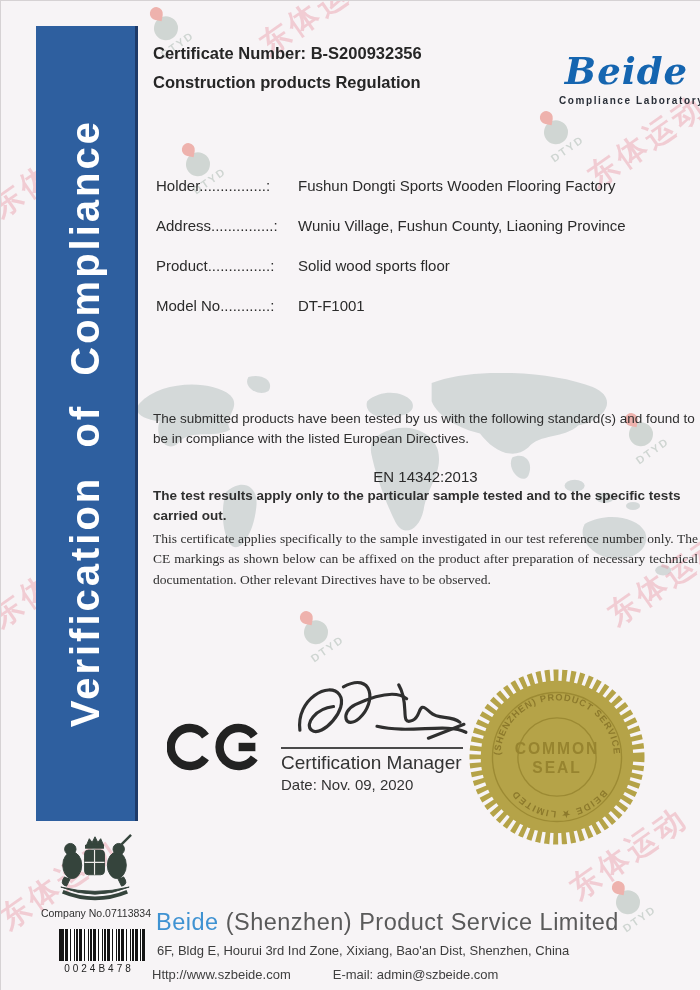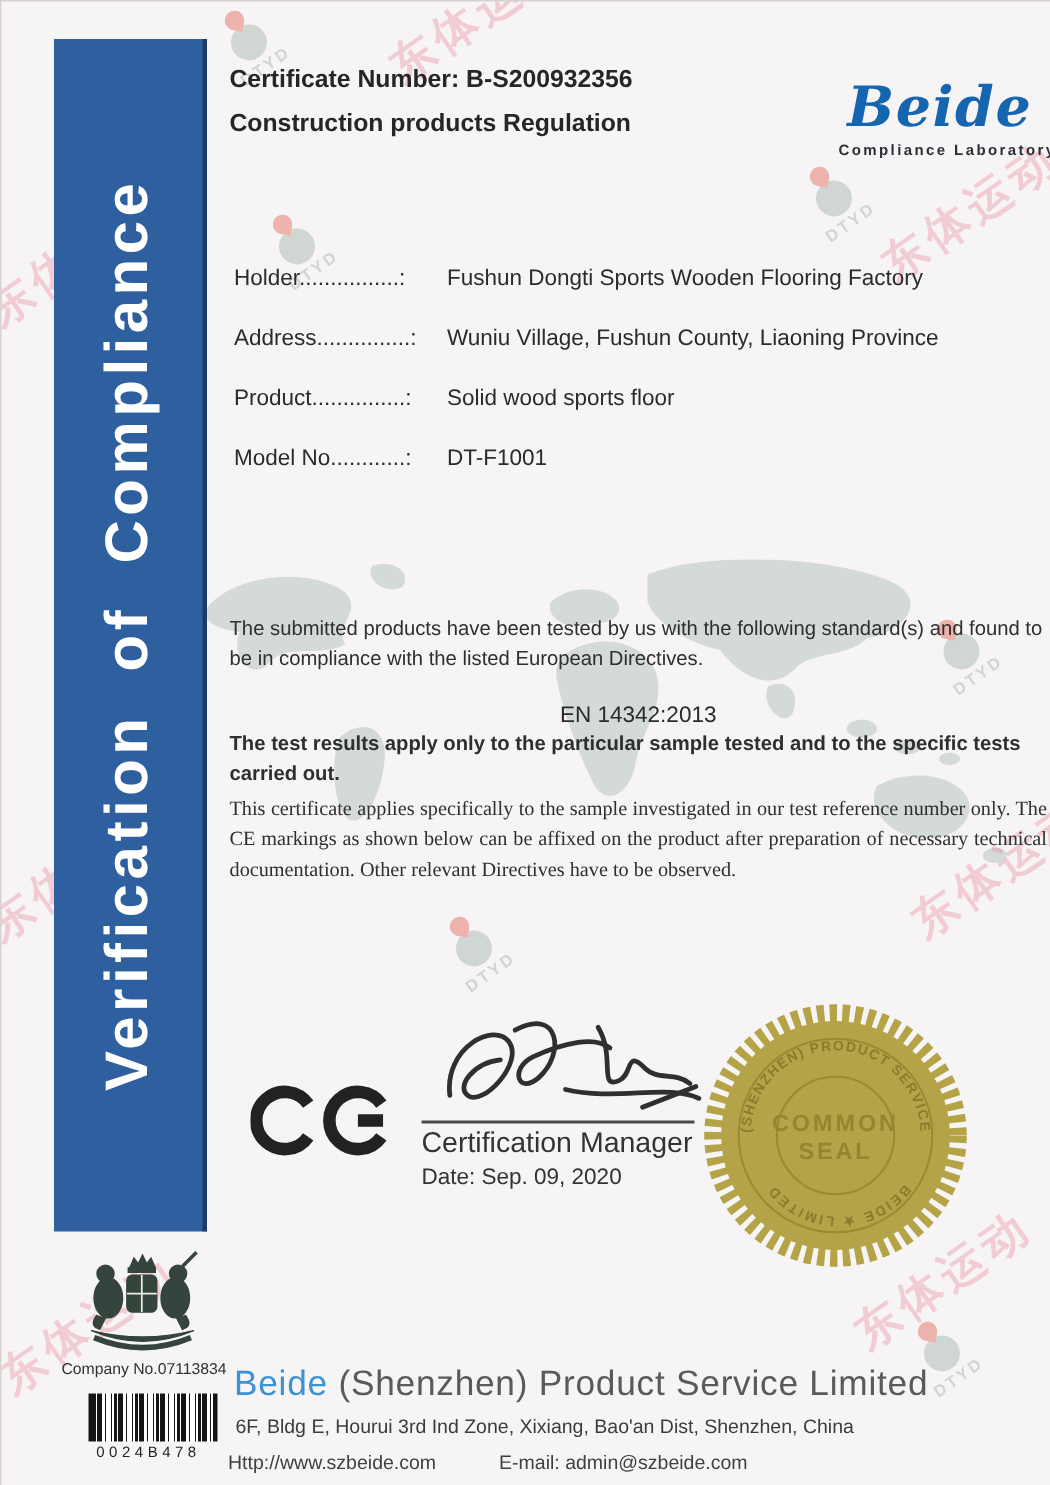--- a/index.html
+++ b/index.html
@@ -201,21 +201,21 @@
       <g stroke="#2f2f2f" stroke-width="3.2" fill="none" stroke-linecap="round">
         <path d="M18,62 C14,30 48,12 58,26 C68,40 40,70 30,62 C22,56 34,40 52,38"></path>
         <path d="M62,18 C92,2 96,34 78,50 C64,62 58,44 74,36 C96,26 116,22 126,30"></path>
         <path d="M118,16 C130,36 118,58 132,52 C142,48 136,30 150,44 C158,52 170,46 180,54"></path>
         <path d="M96,58 C130,66 166,54 186,64"></path>
         <path d="M148,70 L184,56"></path>
       </g>
     </svg>
     <div class="sig-line"></div>
     <div class="sig-role">Certification Manager</div>
-    <div class="sig-date">Date: Sep. 09, 2020</div>
+    <div class="sig-date">Date: Nov. 09, 2020</div>
   </div>
 
   <svg class="seal" width="176" height="176" viewBox="0 0 180 180">
     <circle cx="90" cy="90" r="83" fill="none" stroke="#b5a348" stroke-width="13" stroke-dasharray="5 3.6"></circle>
     <circle cx="90" cy="90" r="78" fill="#b5a348"></circle>
     <circle cx="90" cy="90" r="66" fill="none" stroke="#9c8a33" stroke-width="1.4"></circle>
     <circle cx="90" cy="90" r="40" fill="none" stroke="#9c8a33" stroke-width="1.4"></circle>
     <defs>
       <path id="arcTop" d="M 32,90 A 58,58 0 0 1 148,90"></path>
       <path id="arcBot" d="M 148,90 A 53,53 0 0 1 37,90"></path>

